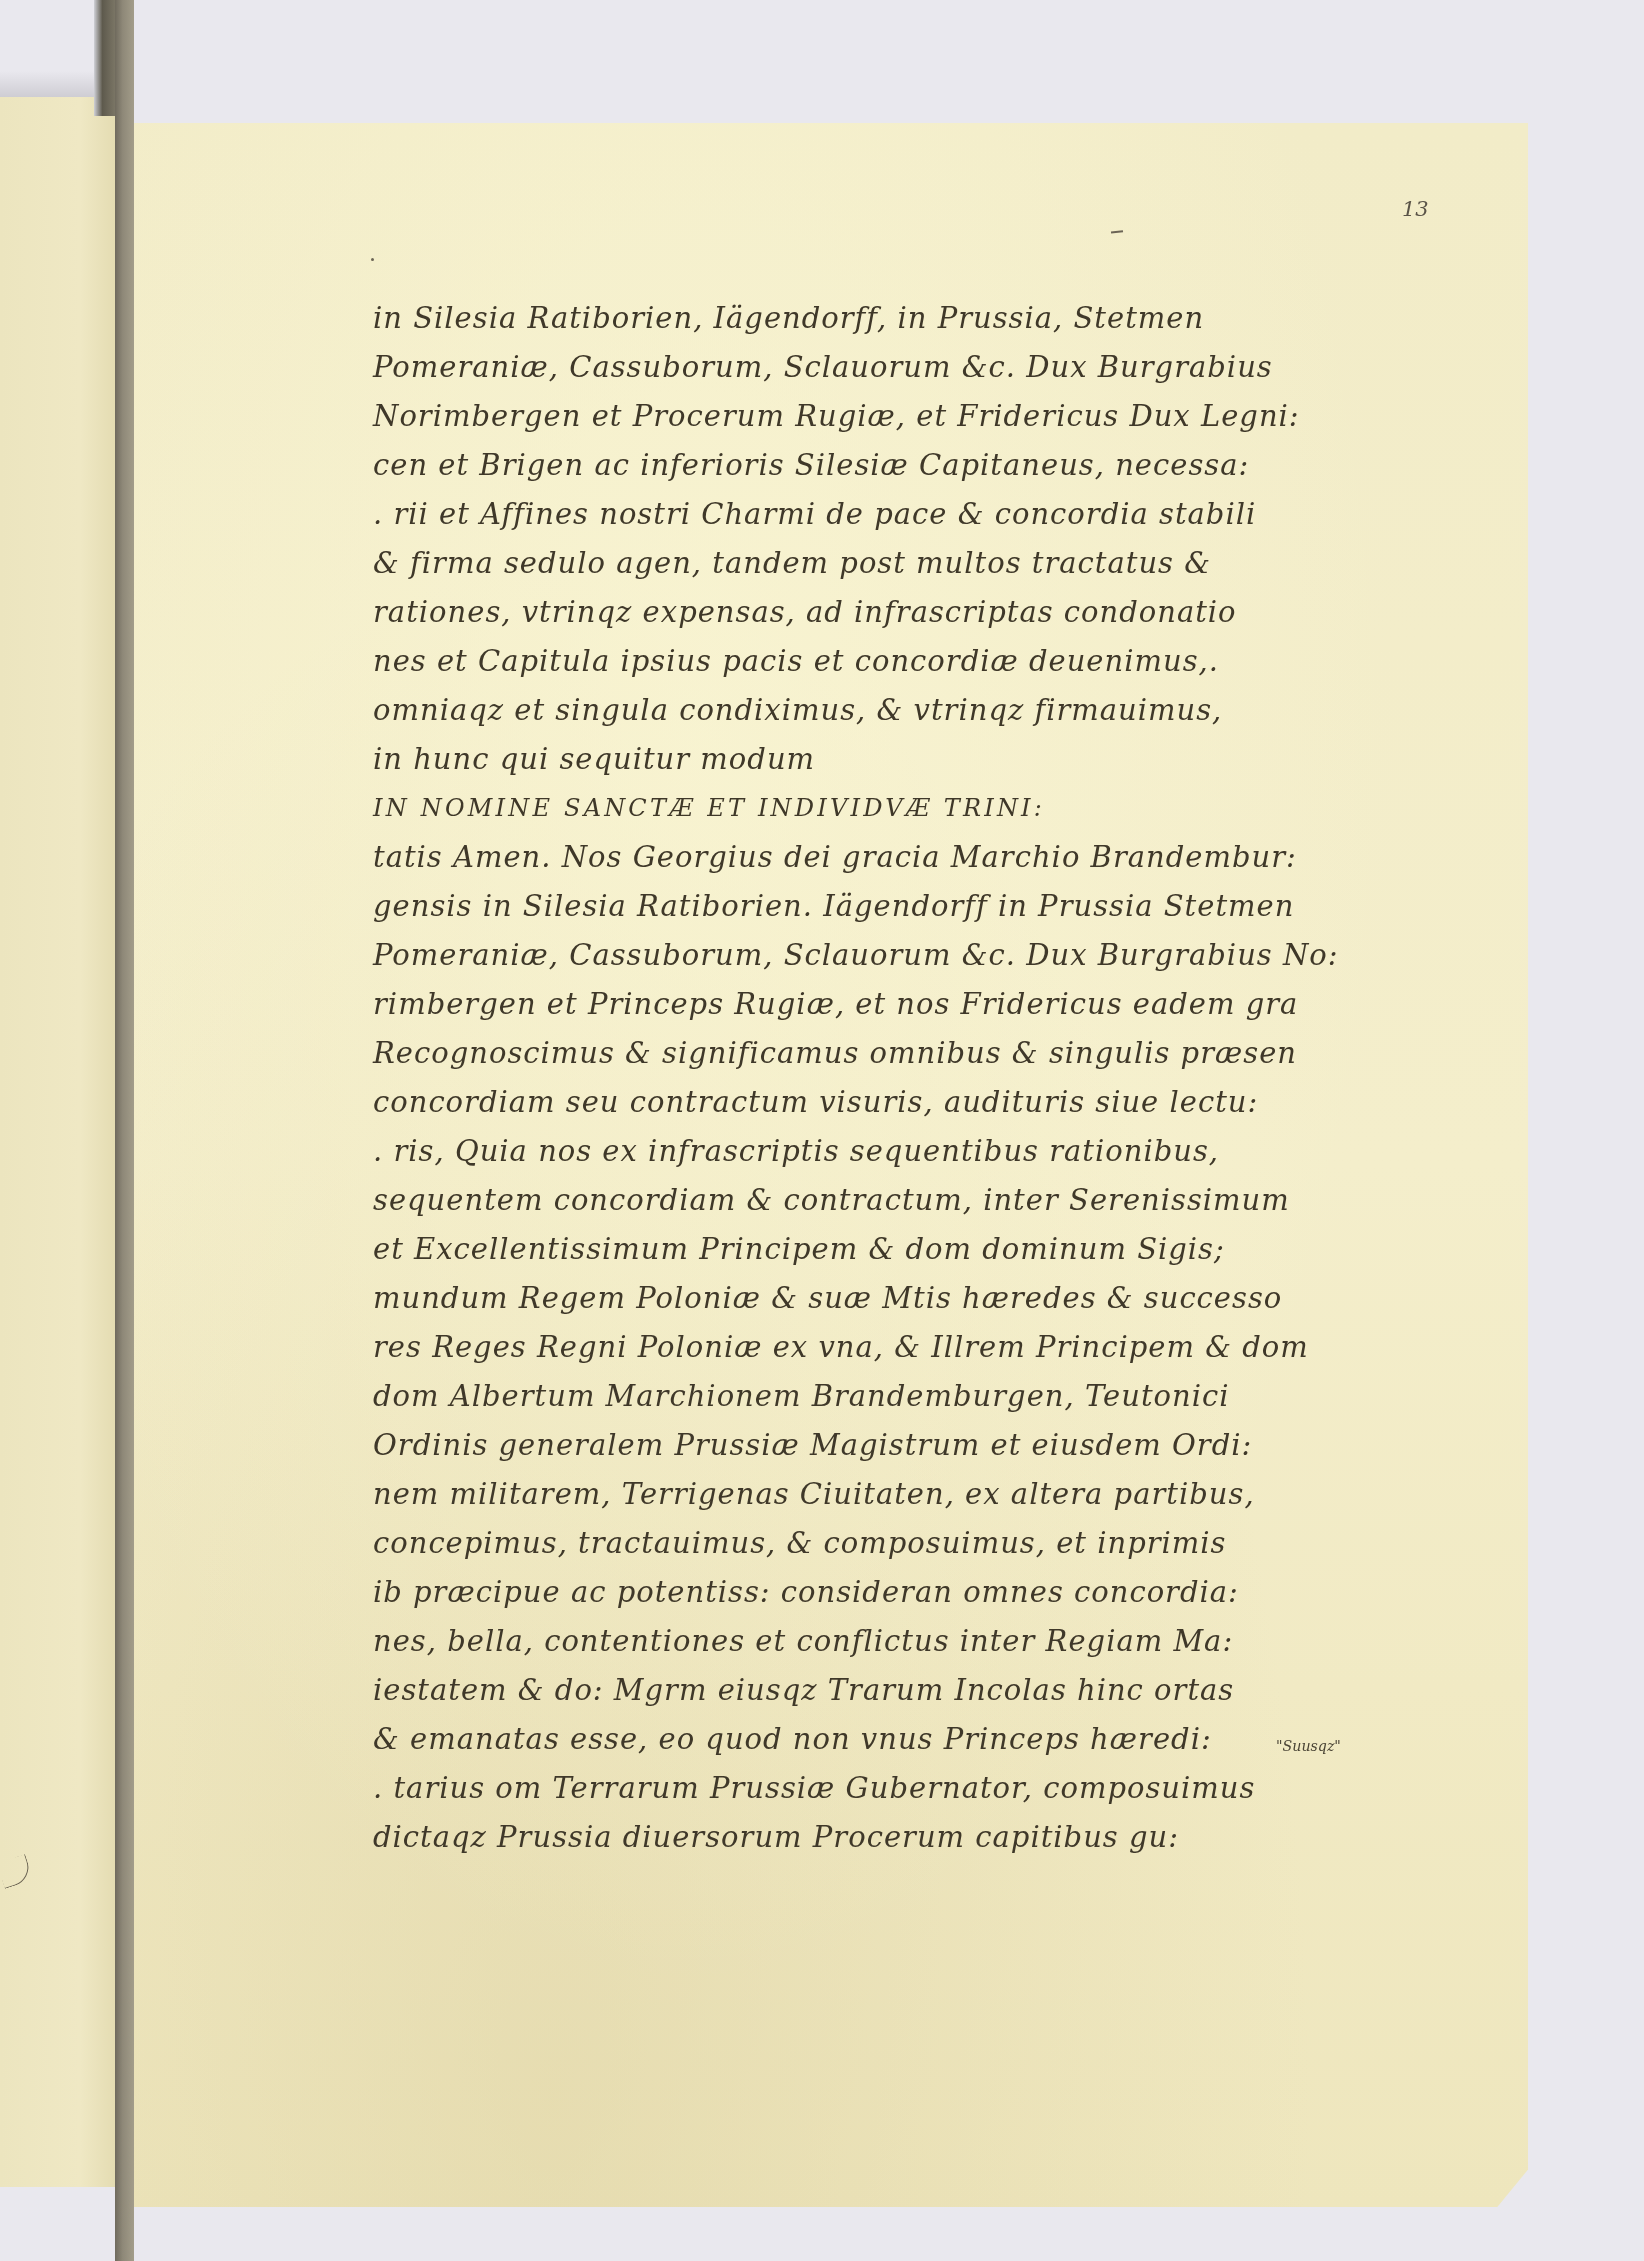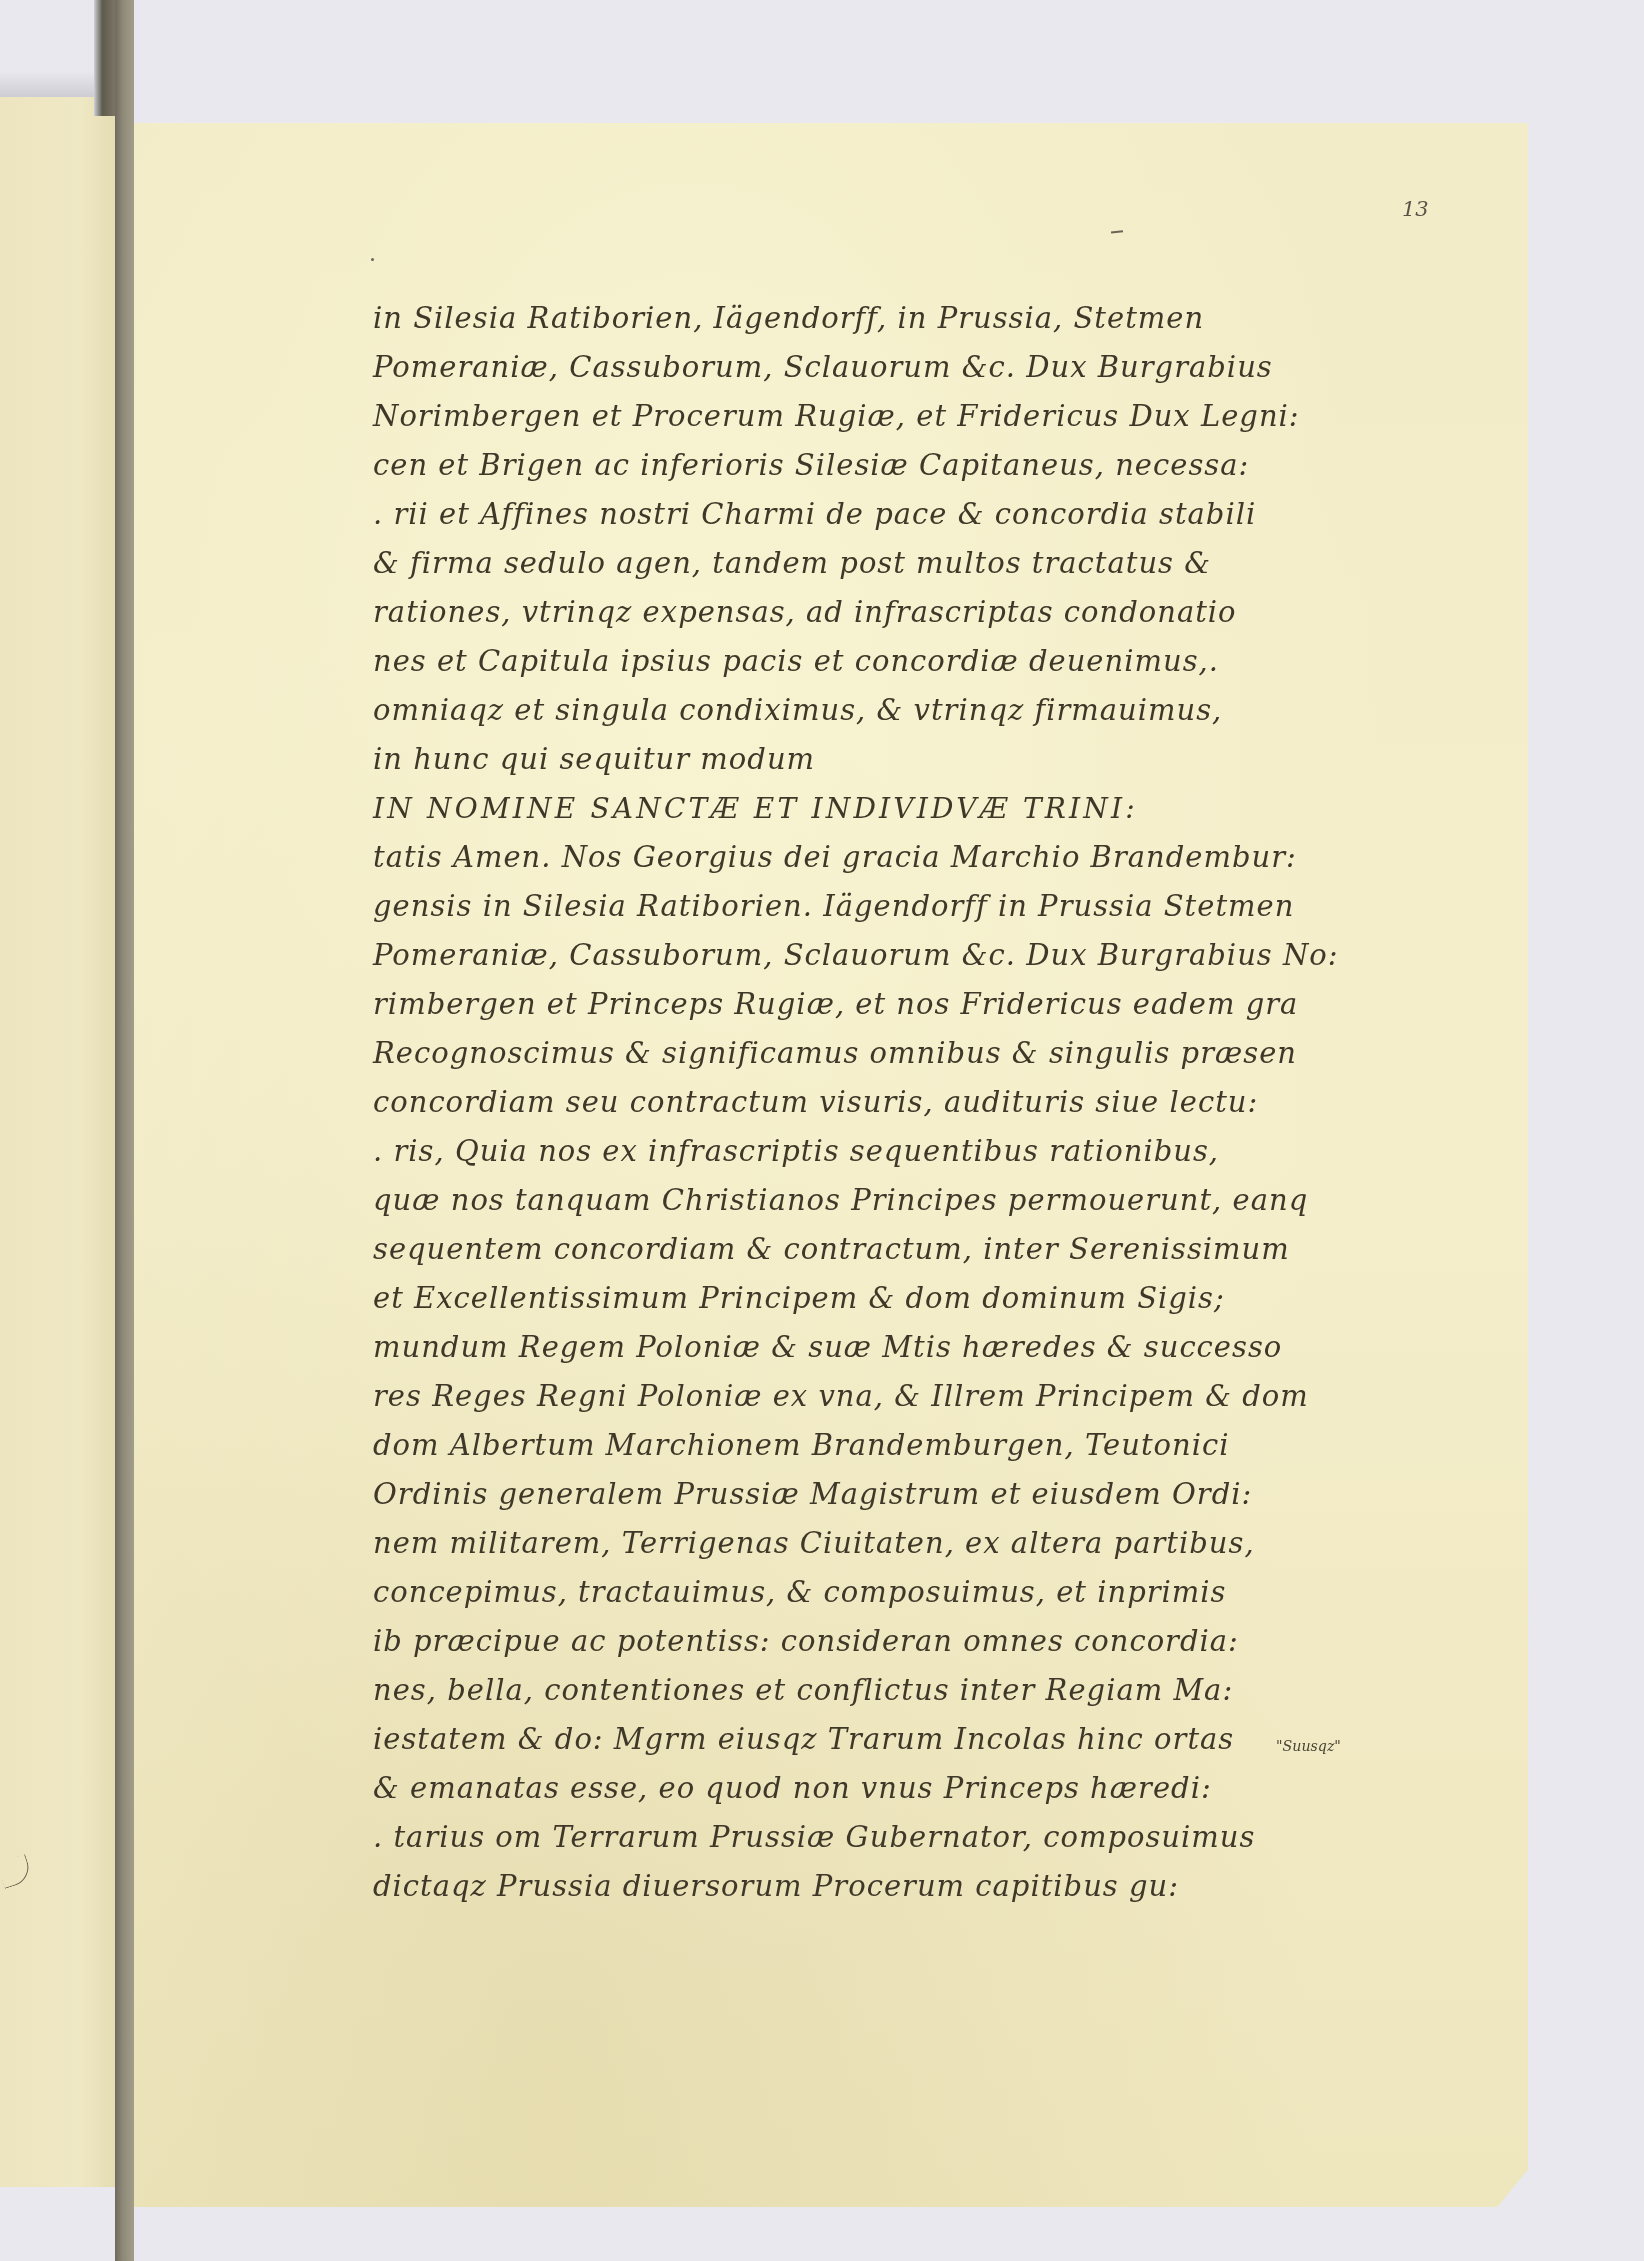--- a/index.html
+++ b/index.html
@@ -50,21 +50,21 @@
   }
   .text-block {
     position:absolute; left:373px; top:294px; width:930px;
     font-family:"DejaVu Serif", serif; font-style:italic;
     color:#3f3829;
   }
   .line {
     height:49px; line-height:49px; font-size:29px; white-space:nowrap;
     letter-spacing:1px;
   }
-  .line.heading { font-size:28px; letter-spacing:3.2px; }
+  .line.heading { font-size:24px; letter-spacing:3.2px; }
   .interline-note {
     position:absolute; left:1276px; top:1738px;
     font-family:"DejaVu Serif", serif; font-style:italic;
     font-size:14.2px; color:#4a4435;
   }
 </style>
 </head>
 <body>
 
 <div class="left-page-top-shadow"></div>
@@ -94,21 +94,20 @@
   <div class="line">omniaqz et singula condiximus, &amp; vtrinqz firmauimus,</div>
   <div class="line">in hunc qui sequitur modum</div>
   <div class="line heading">IN NOMINE SANCTÆ ET INDIVIDVÆ TRINI:</div>
   <div class="line">tatis Amen. Nos Georgius dei gracia Marchio Brandembur:</div>
   <div class="line">gensis in Silesia Ratiborien. Iägendorff in Prussia Stetmen</div>
   <div class="line">Pomeraniæ, Cassuborum, Sclauorum &amp;c. Dux Burgrabius No:</div>
   <div class="line">rimbergen et Princeps Rugiæ, et nos Fridericus eadem gra</div>
   <div class="line">Recognoscimus &amp; significamus omnibus &amp; singulis præsen</div>
   <div class="line">concordiam seu contractum visuris, audituris siue lectu:</div>
   <div class="line">. ris, Quia nos ex infrascriptis sequentibus rationibus,</div>
-  <div class="line">quæ nos tanquam Christianos Principes permouerunt, eanq</div>
   <div class="line">sequentem concordiam &amp; contractum, inter Serenissimum</div>
   <div class="line">et Excellentissimum Principem &amp; dom dominum Sigis;</div>
   <div class="line">mundum Regem Poloniæ &amp; suæ Mtis hæredes &amp; successo</div>
   <div class="line">res Reges Regni Poloniæ ex vna, &amp; Illrem Principem &amp; dom</div>
   <div class="line">dom Albertum Marchionem Brandemburgen, Teutonici</div>
   <div class="line">Ordinis generalem Prussiæ Magistrum et eiusdem Ordi:</div>
   <div class="line">nem militarem, Terrigenas Ciuitaten, ex altera partibus,</div>
   <div class="line">concepimus, tractauimus, &amp; composuimus, et inprimis</div>
   <div class="line">ib præcipue ac potentiss: consideran omnes concordia:</div>
   <div class="line">nes, bella, contentiones et conflictus inter Regiam Ma:</div>

